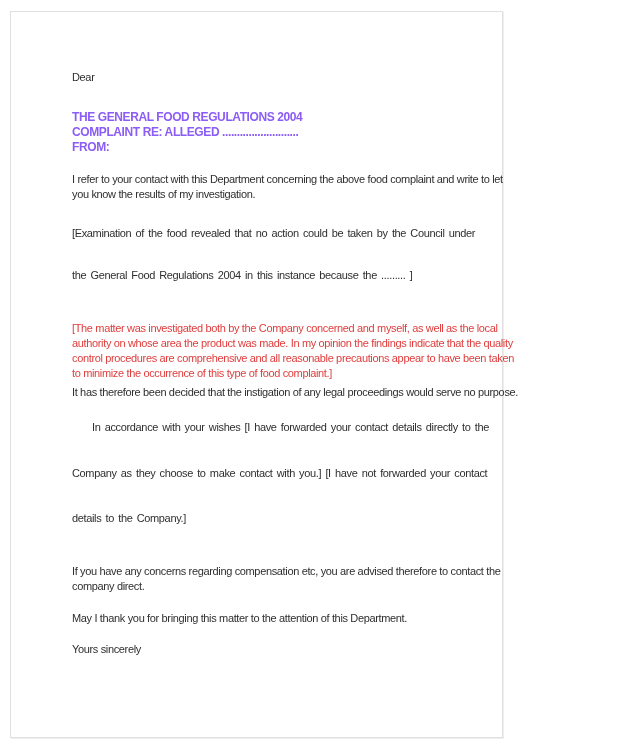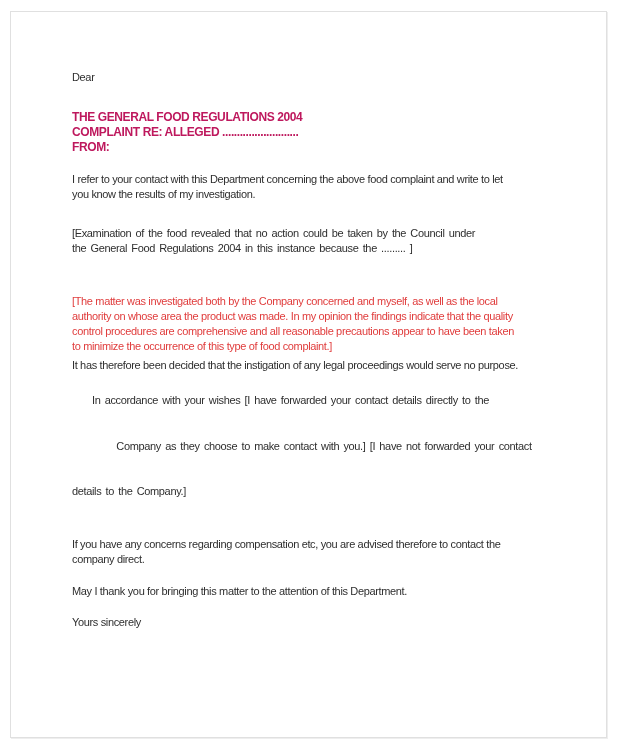--- a/index.html
+++ b/index.html
@@ -8,47 +8,47 @@
     background: #ffffff;
     width: 620px;
     height: 750px;
     font-family: "Liberation Sans", sans-serif;
   }
   .page {
     box-sizing: border-box;
     position: absolute;
     left: 10px;
     top: 11px;
-    width: 597px;
+    width: 493px;
     height: 727px;
     background: #ffffff;
     border: 1px solid #e0e0e0;
     box-shadow: 1px 1px 0 #eeeeee;
   }
   .content {
     box-sizing: border-box;
     padding: 58px 30px 0 61px;
     color: #2e2e2e;
     font-size: 11px;
     line-height: 15px;
     letter-spacing: -0.35px;
   }
   .line {
     white-space: nowrap;
   }
   .salutation { margin-bottom: 25px; }
   .subject {
     font-weight: bold;
     font-size: 12px;
-    color: #be185d;
+    color: #8b5cf6;
     letter-spacing: -0.4px;
     margin-bottom: 17px;
   }
   .para-intro   { margin-bottom: 24px; }
-  .exam-1       { word-spacing: 1.5px; }
+  .exam-1       { margin-bottom: 27px; word-spacing: 1.5px; }
   .exam-2       { margin-bottom: 38px; word-spacing: 1.5px; }
   .red-para     { color: #e03c3c; margin-bottom: 4px; }
   .decision     { margin-bottom: 20px; }
   .wishes-1     { margin-bottom: 31px; word-spacing: 1.5px; margin-left: 20px; }
   .wishes-2     { margin-bottom: 30px; word-spacing: 1.5px; text-align: center; }
   .wishes-3     { margin-bottom: 38px; word-spacing: 1.5px; }
   .compensation { margin-bottom: 17px; }
   .thanks       { margin-bottom: 16px; }
 </style>
 </head>

